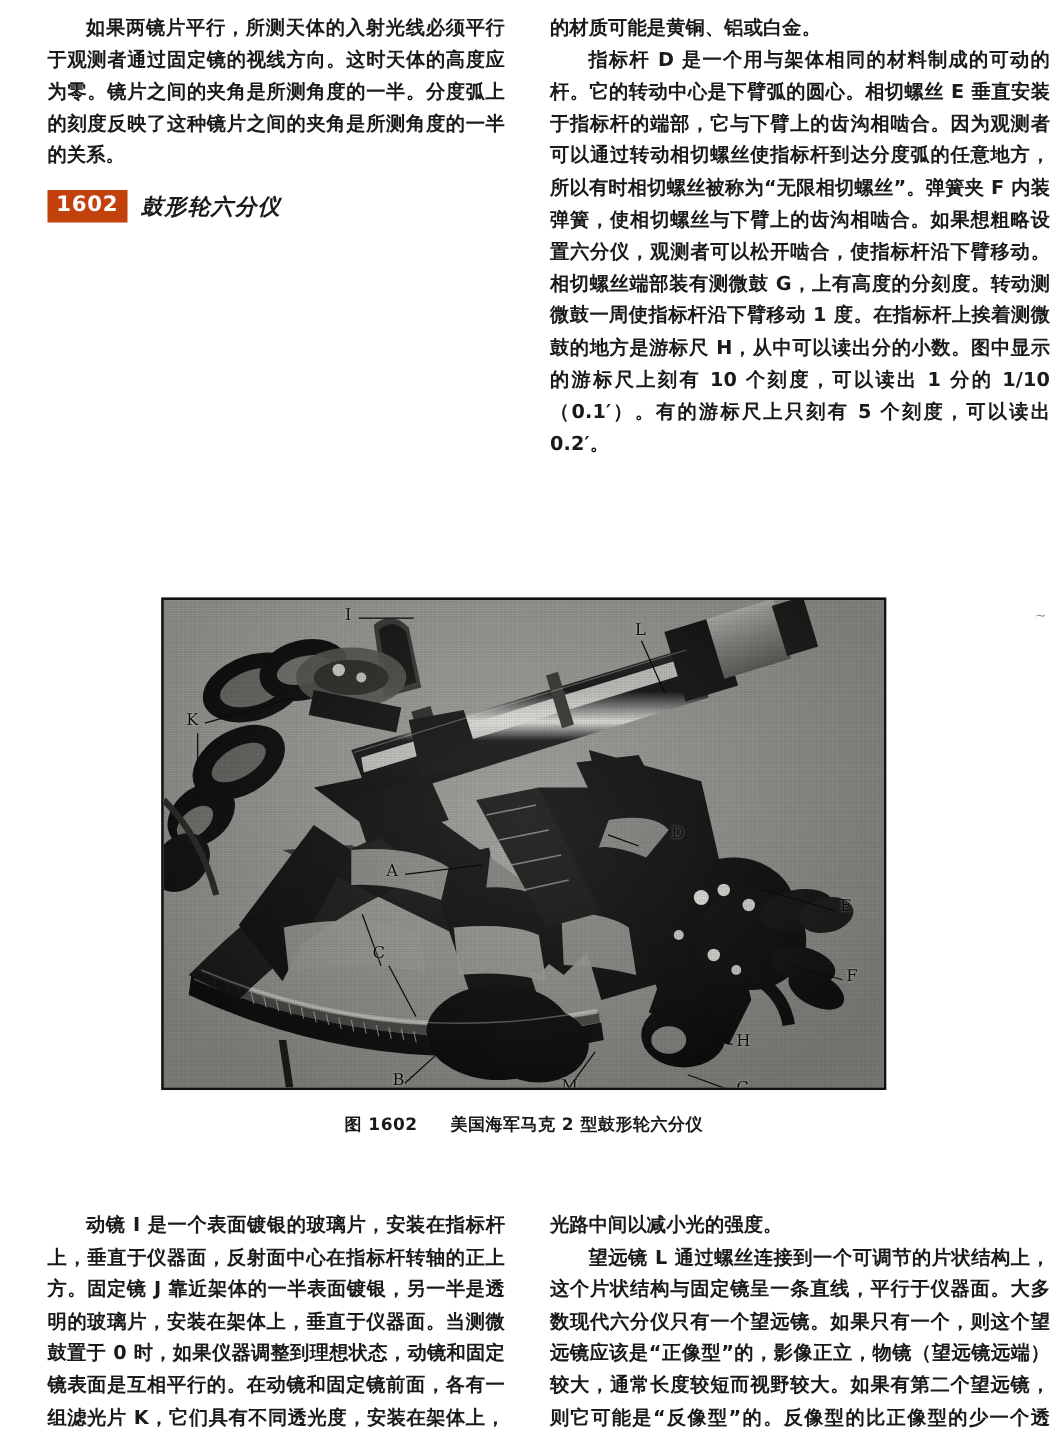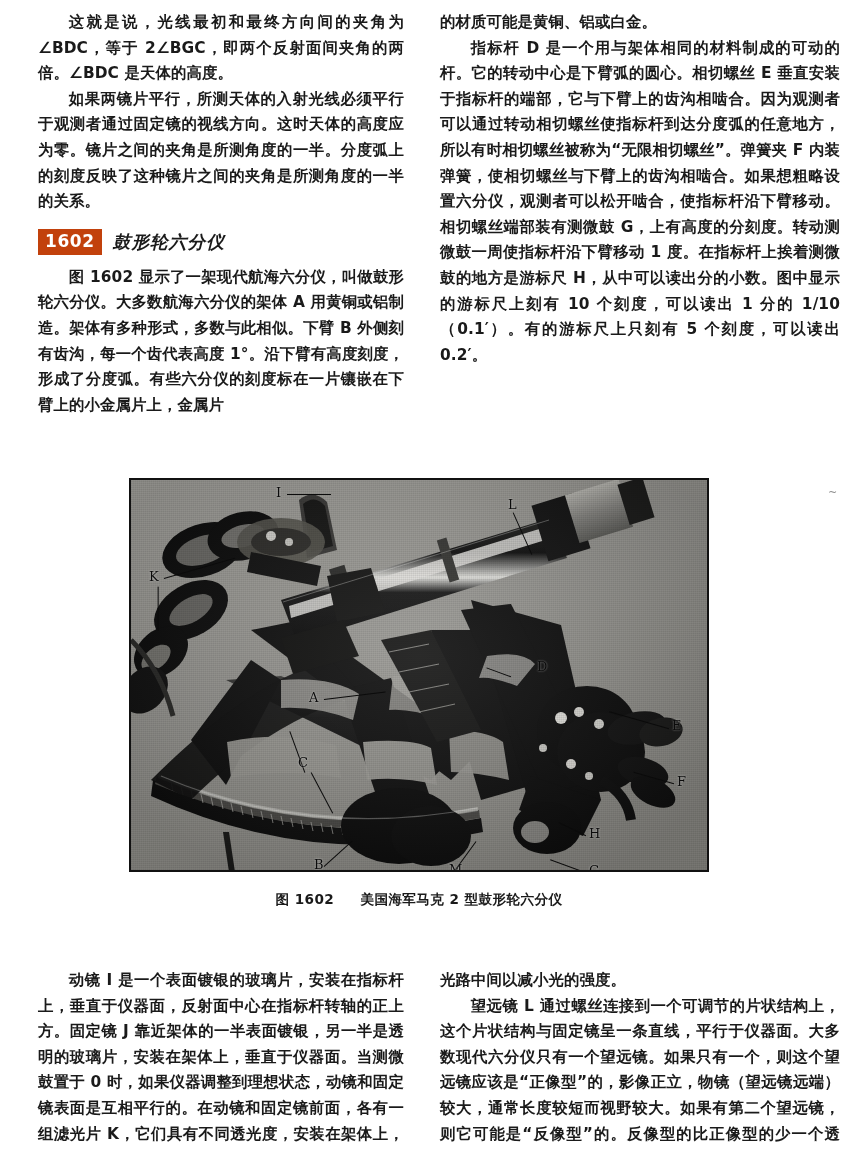--- a/index.html
+++ b/index.html
@@ -143,31 +143,27 @@
   }
 </style>
 </head>
 <body>
 
 <div class="page">
 
   <div class="cols" style="top:10px;">
 
     <div class="col left">
-      <p class="para">
-        <span>这就是说，光线最初和最终方向间的夹角为∠BDC，等于 2∠BGC，即两个反射面间夹角的两倍。∠BDC 是天体的高度。</span>
-      </p>
       <p class="para">如果两镜片平行，所测天体的入射光线必须平行于观测者通过固定镜的视线方向。这时天体的高度应为零。镜片之间的夹角是所测角度的一半。分度弧上的刻度反映了这种镜片之间的夹角是所测角度的一半的关系。</p>
 
       <div class="section-head">
         <span class="sec-num">1602</span>
         <span class="sec-title">鼓形轮六分仪</span>
       </div>
 
-      <p class="para">图 1602 显示了一架现代航海六分仪，叫做鼓形轮六分仪。大多数航海六分仪的架体 A 用黄铜或铝制造。架体有多种形式，多数与此相似。下臂 B 外侧刻有齿沟，每一个齿代表高度 1°。沿下臂有高度刻度，形成了分度弧。有些六分仪的刻度标在一片镶嵌在下臂上的小金属片上，金属片</p>
     </div>
 
     <div class="col right">
       <p class="para noindent">的材质可能是黄铜、铝或白金。</p>
       <p class="para">指标杆 D 是一个用与架体相同的材料制成的可动的杆。它的转动中心是下臂弧的圆心。相切螺丝 E 垂直安装于指标杆的端部，它与下臂上的齿沟相啮合。因为观测者可以通过转动相切螺丝使指标杆到达分度弧的任意地方，所以有时相切螺丝被称为“无限相切螺丝”。弹簧夹 F 内装弹簧，使相切螺丝与下臂上的齿沟相啮合。如果想粗略设置六分仪，观测者可以松开啮合，使指标杆沿下臂移动。相切螺丝端部装有测微鼓 G，上有高度的分刻度。转动测微鼓一周使指标杆沿下臂移动 1 度。在指标杆上挨着测微鼓的地方是游标尺 H，从中可以读出分的小数。图中显示的游标尺上刻有 10 个刻度，可以读出 1 分的 1/10（0.1′）。有的游标尺上只刻有 5 个刻度，可以读出 0.2′。</p>
     </div>
   </div>
 
   <div class="figure">
     <div class="photo-frame">

